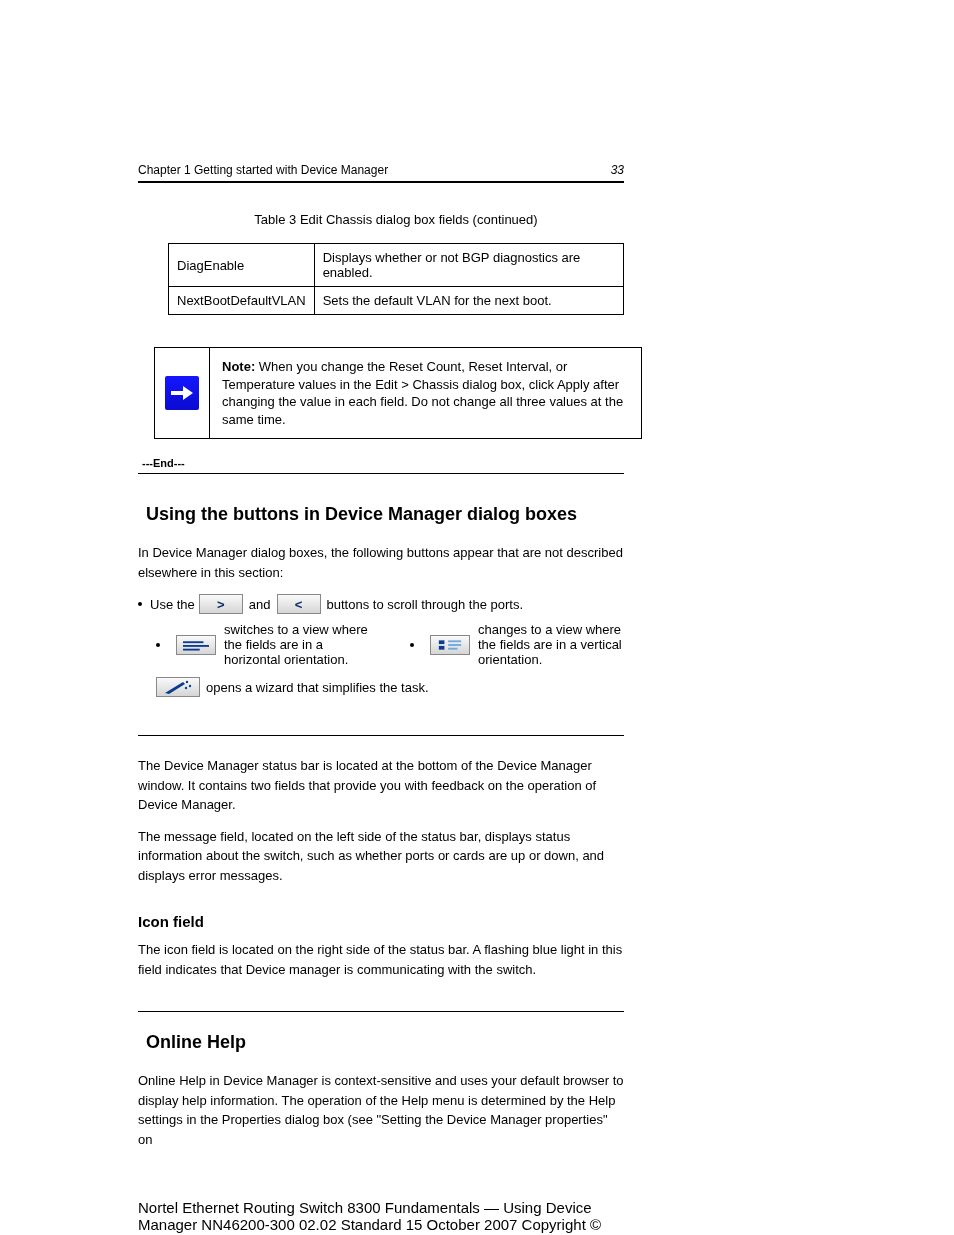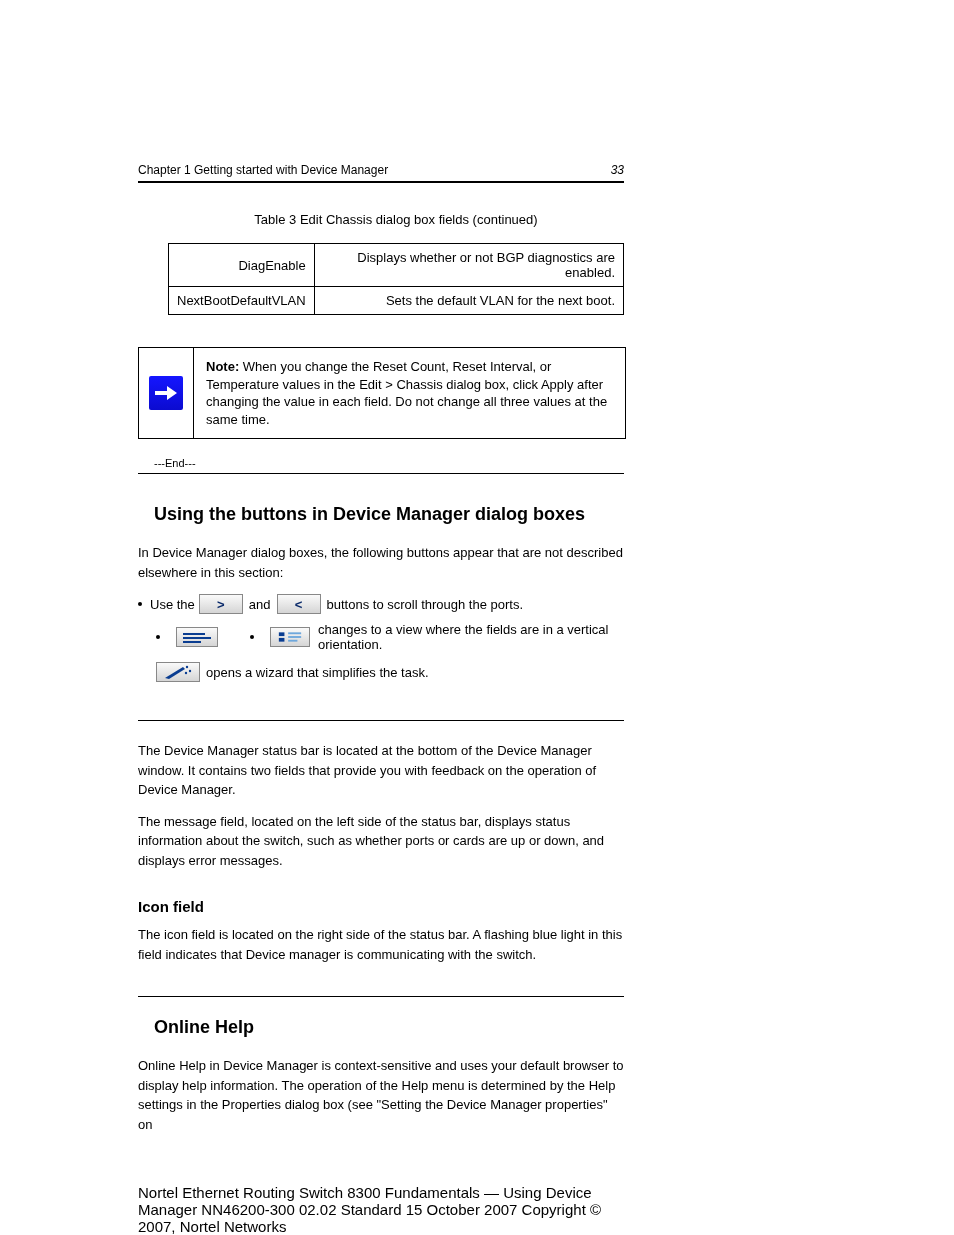--- a/index.html
+++ b/index.html
@@ -43,27 +43,26 @@
   .tbl {
     margin-left: 30px;
     width: calc(100% - 30px);
     border-collapse: collapse;
     font-size: 13px;
   }
   .tbl td {
     border: 1px solid #000;
     padding: 6px 8px;
     vertical-align: middle;
-    text-align: right;
   }
   .tbl td:first-child { width: 32%; }
   .note-box {
     display: flex;
     border: 1px solid #000;
-    margin: 14px 0 10px 0;
+    margin: 14px 0 10px 16px;
     width: 100%;
   }
   .note-icon-cell {
     border-right: 1px solid #000;
     width: 46px;
     display: flex;
     align-items: center;
     justify-content: center;
     padding: 4px;
   }
@@ -80,26 +79,26 @@
     border-radius: 2px;
   }
   .note-icon svg { display: block; }
   .note-text {
     padding: 10px 12px;
     font-size: 13px;
     line-height: 1.35;
     flex: 1;
   }
   .note-text b { font-weight: bold; }
-  .section-end { font-size: 11px; margin: 18px 0 4px 16px; }
+  .section-end { font-size: 11px; margin: 18px 0 4px 4px; font-weight: bold; }
   .hr2 { border-top: 1.5px solid #000; margin: 2px 0 30px 0; }
   .h2 {
     font-size: 18px;
     font-weight: bold;
-    margin: 0 0 18px 16px;
+    margin: 0 0 18px 8px;
   }
   .h3 {
     font-size: 15px;
     font-weight: bold;
     margin: 28px 0 10px 0;
   }
   .p {
     font-size: 13px;
     line-height: 1.5;
     margin: 0 0 12px 0;
@@ -202,20 +201,21 @@
       <div class="twin-col">
         <div>
           <span class="dot"></span>
           <span class="btn" style="min-width:40px;">
             <svg width="28" height="12" viewBox="0 0 28 12">
               <rect x="0" y="2" width="22" height="2" fill="#0a3d91"></rect>
               <rect x="0" y="6" width="28" height="2" fill="#0a3d91"></rect>
               <rect x="0" y="10" width="18" height="2" fill="#0a3d91"></rect>
             </svg>
           </span>
+          <span> switches to a view where the fields are in a horizontal orientation.</span>
         </div>
         <div>
           <span class="dot"></span>
           <span class="btn" style="min-width:40px;">
             <svg width="28" height="14" viewBox="0 0 28 14">
               <rect x="2" y="2" width="6" height="4" fill="#0a3d91"></rect>
               <rect x="2" y="8" width="6" height="4" fill="#0a3d91"></rect>
               <rect x="12" y="2" width="14" height="2" fill="#6fa8dc"></rect>
               <rect x="12" y="6" width="14" height="2" fill="#6fa8dc"></rect>
               <rect x="12" y="10" width="10" height="2" fill="#6fa8dc"></rect>

